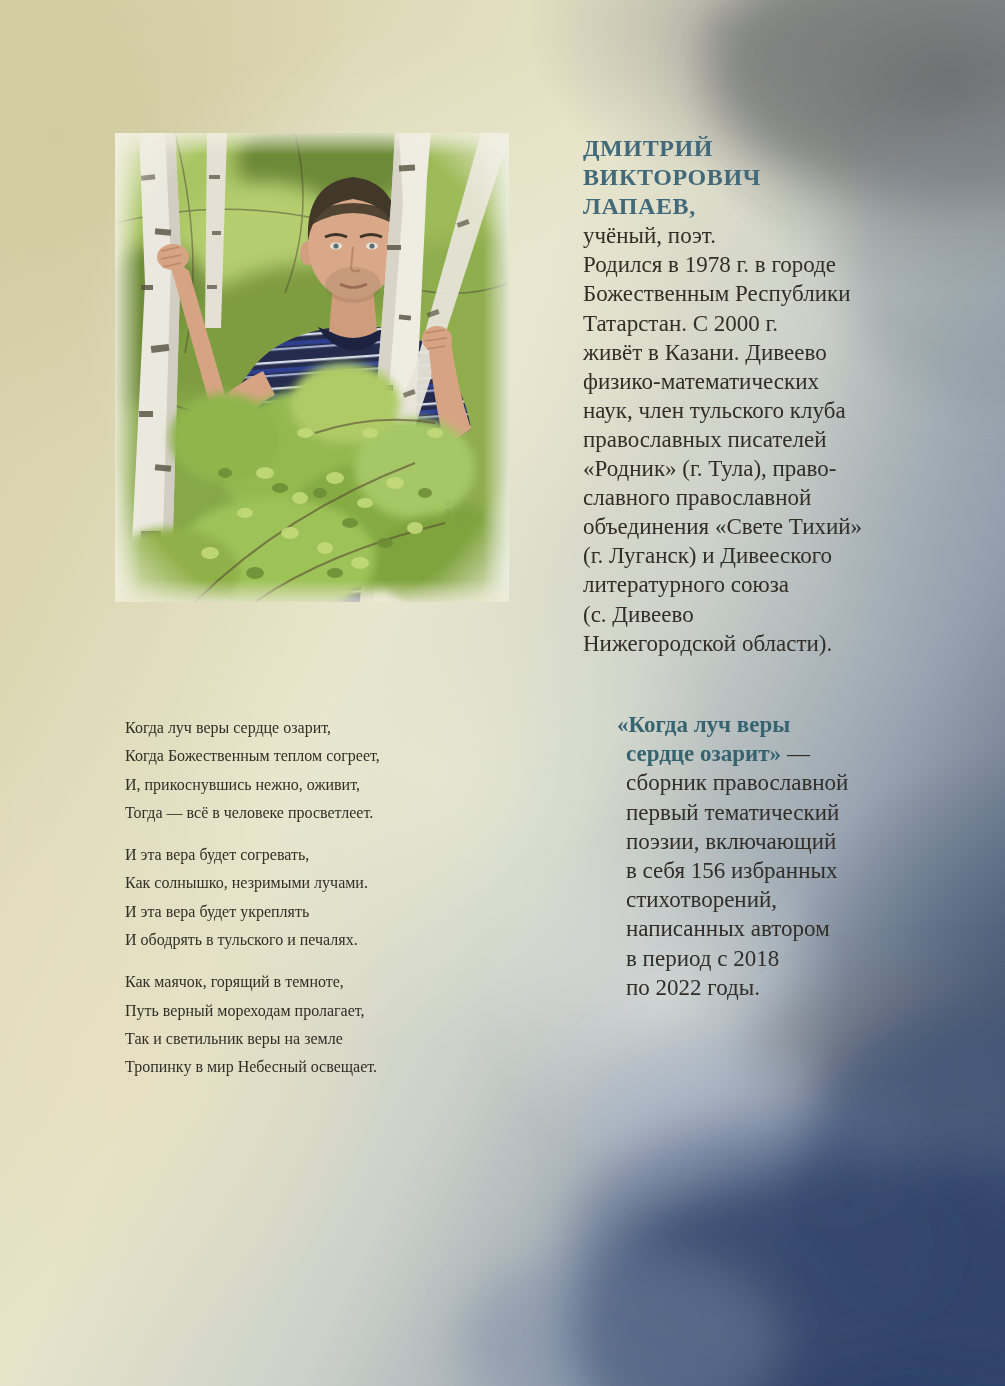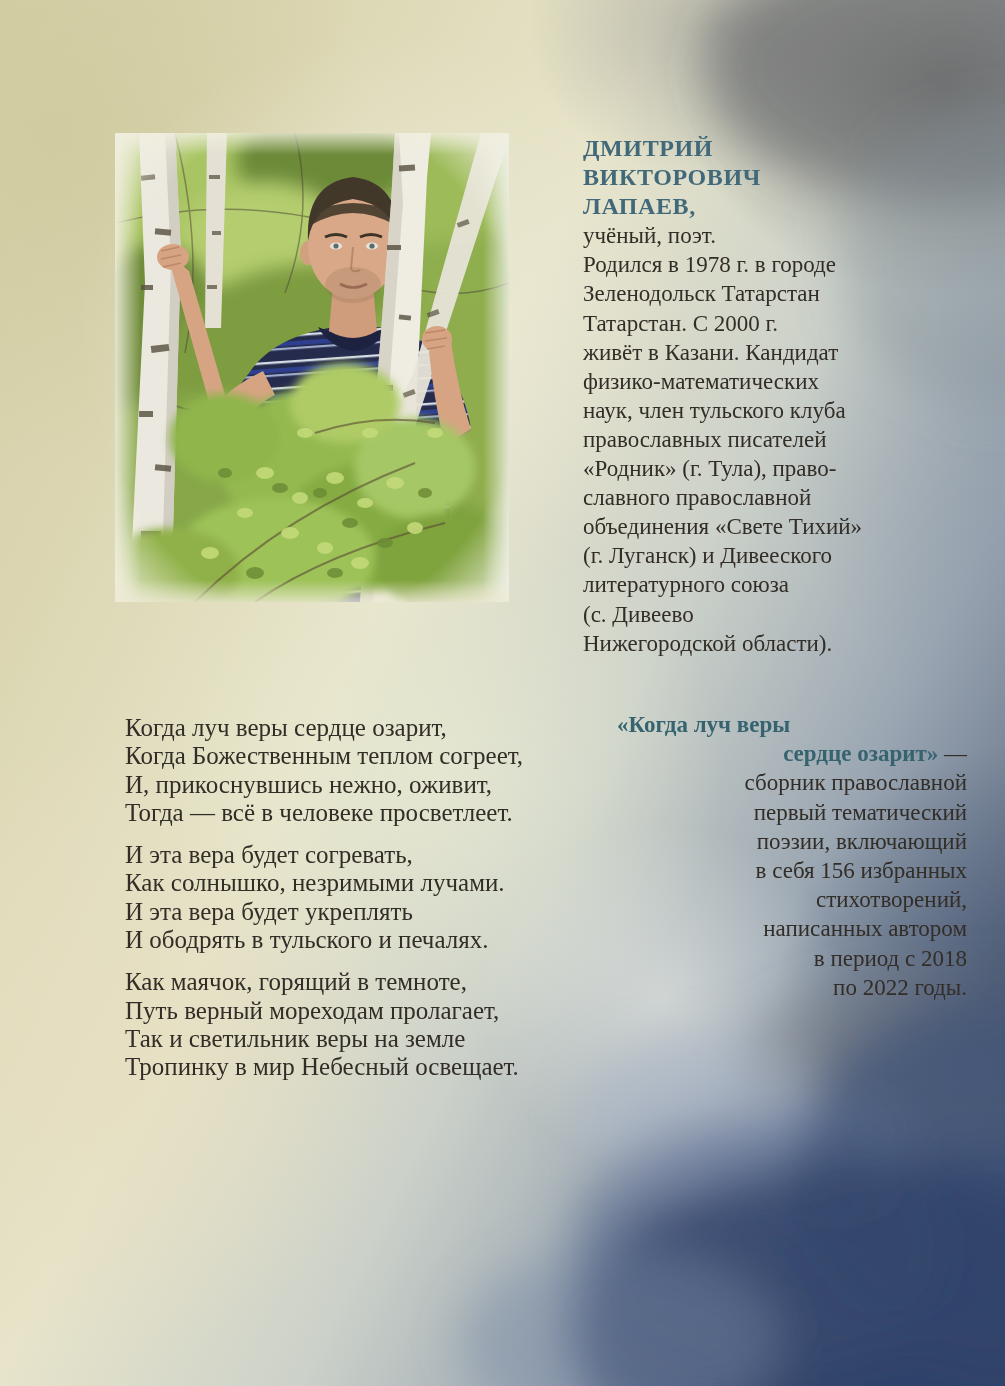--- a/index.html
+++ b/index.html
@@ -40,30 +40,30 @@
     font-size:23px;line-height:29.1px;
   }
   .bio-name div{
     font-size:24px;font-weight:bold;color:var(--name-teal);
     letter-spacing:0.6px;line-height:29.1px;
   }
   .bio-line{white-space:nowrap;}
 
   .poem-col{
     position:absolute;left:125px;top:714px;width:450px;
-    font-size:25px;line-height:28.3px;
+    font-size:16px;line-height:28.3px;
   }
   .stanza{margin:0 0 14px 0;}
   .poem-line{white-space:nowrap;}
 
   .annot-col{
     position:absolute;left:617px;top:710px;width:350px;
     font-size:23px;line-height:29.2px;
   }
-  .annot-col .indent{padding-left:9px;text-align:right;}
+  .annot-col .indent{padding-left:9px;}
   .annot-title{font-weight:bold;color:var(--title-teal);}
   .annot-dash{font-weight:normal;color:var(--body-text);}
   .annot-line{white-space:nowrap;}
 </style>
 </head>
 <body>
 
 <div class="page">
 
   <svg class="clouds" viewBox="0 0 1005 1386" preserveAspectRatio="none" aria-hidden="true">
@@ -285,23 +285,23 @@
   </div>
 
   <div class="bio-col">
     <div class="bio-name">
       <div>ДМИТРИЙ</div>
       <div>ВИКТОРОВИЧ</div>
       <div>ЛАПАЕВ,</div>
     </div>
     <div class="bio-line">учёный, поэт.</div>
     <div class="bio-line">Родился в 1978 г. в городе</div>
-    <div class="bio-line">Зеленодольск Татарстан</div>
+    <div class="bio-line">Божественным Республики</div>
     <div class="bio-line">Татарстан. С 2000 г.</div>
-    <div class="bio-line">живёт в Казани. Кандидат</div>
+    <div class="bio-line">живёт в Казани. Дивеево</div>
     <div class="bio-line">физико-математических</div>
     <div class="bio-line">наук, член тульского клуба</div>
     <div class="bio-line">православных писателей</div>
     <div class="bio-line">«Родник» (г. Тула), право-</div>
     <div class="bio-line">славного православной</div>
     <div class="bio-line">объединения «Свете Тихий»</div>
     <div class="bio-line">(г. Луганск) и Дивееского</div>
     <div class="bio-line">литературного союза</div>
     <div class="bio-line">(с. Дивеево</div>
     <div class="bio-line">Нижегородской области).</div>

